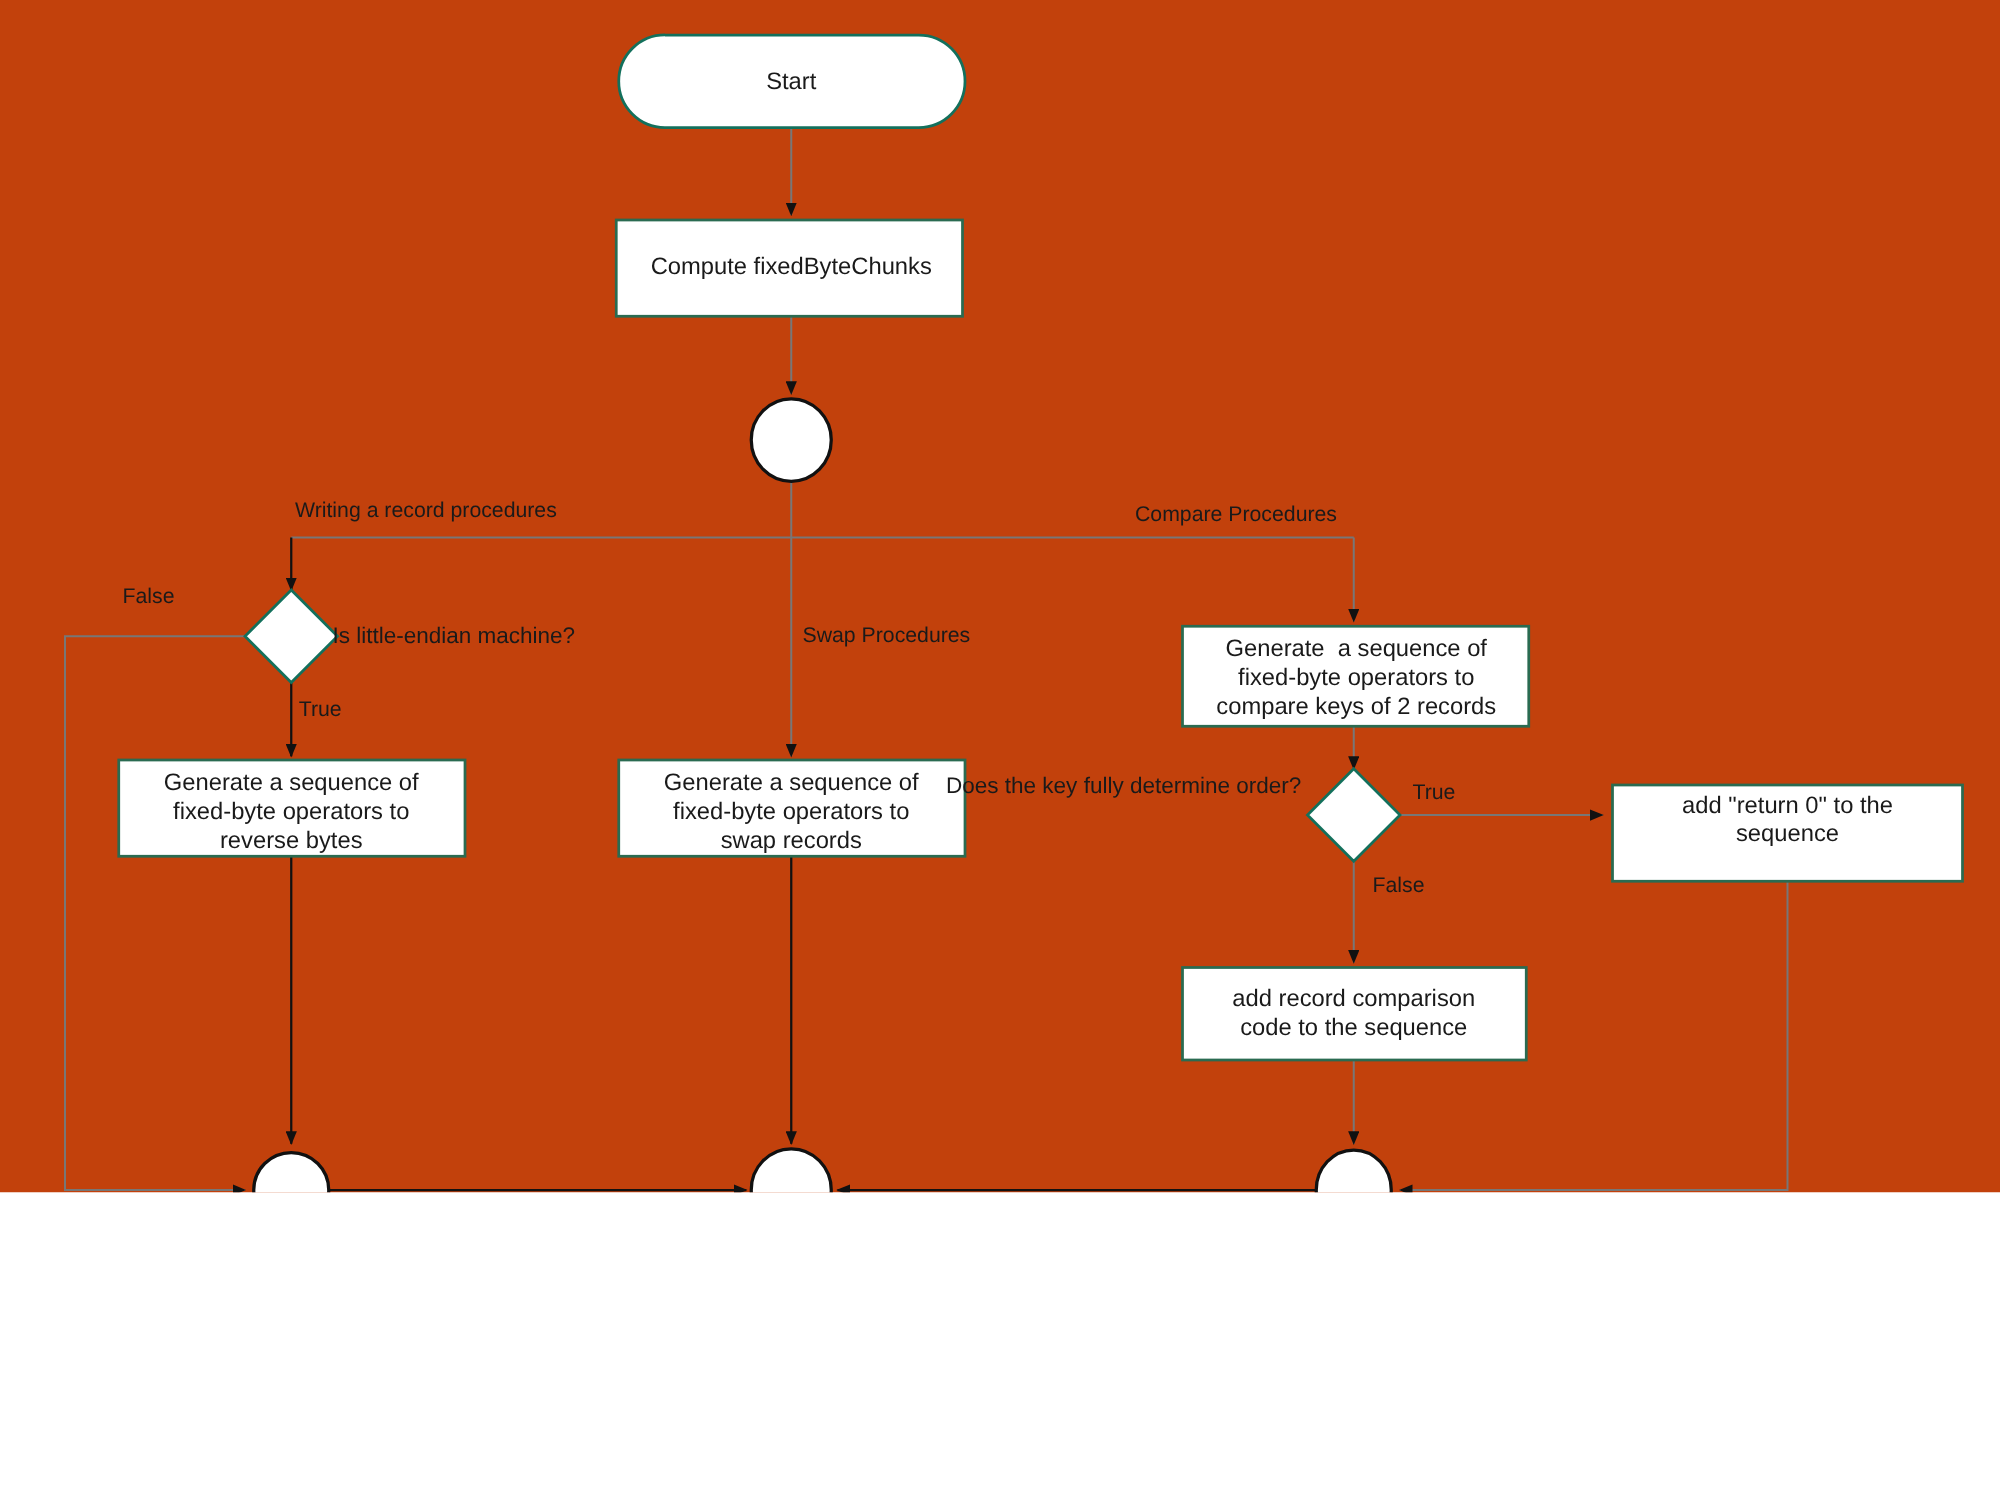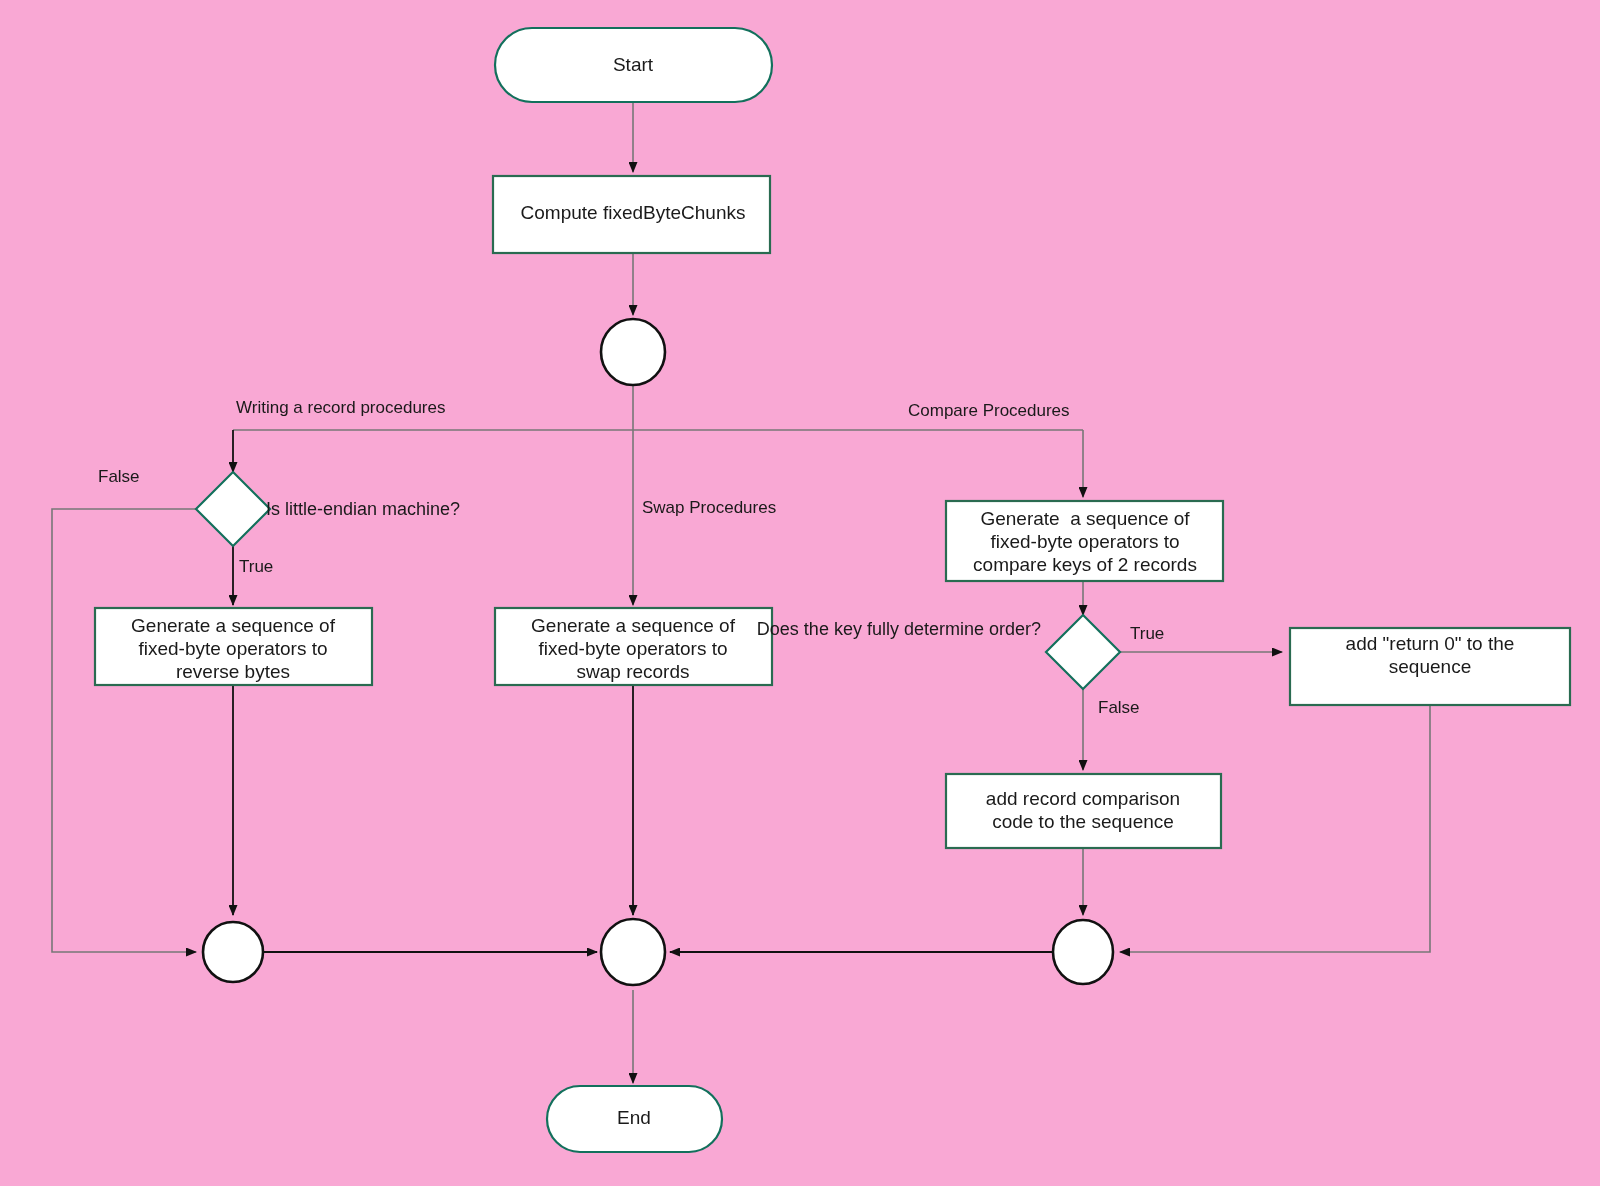--- a/index.html
+++ b/index.html
@@ -7,22 +7,22 @@
     margin: 0;
     padding: 0;
     background: #ffffff;
   }
   body {
     font-family: "Liberation Sans", sans-serif;
   }
   #stage {
     position: relative;
     width: 1600px;
-    height: 1186px;
-    background: #f9a8d4;
+    height: 954px;
+    background: #c2410c;
     overflow: hidden;
   }
   #flow-svg {
     position: absolute;
     top: 0;
     left: 0;
     width: 1600px;
     height: 1198px;
   }
   .node-text {

